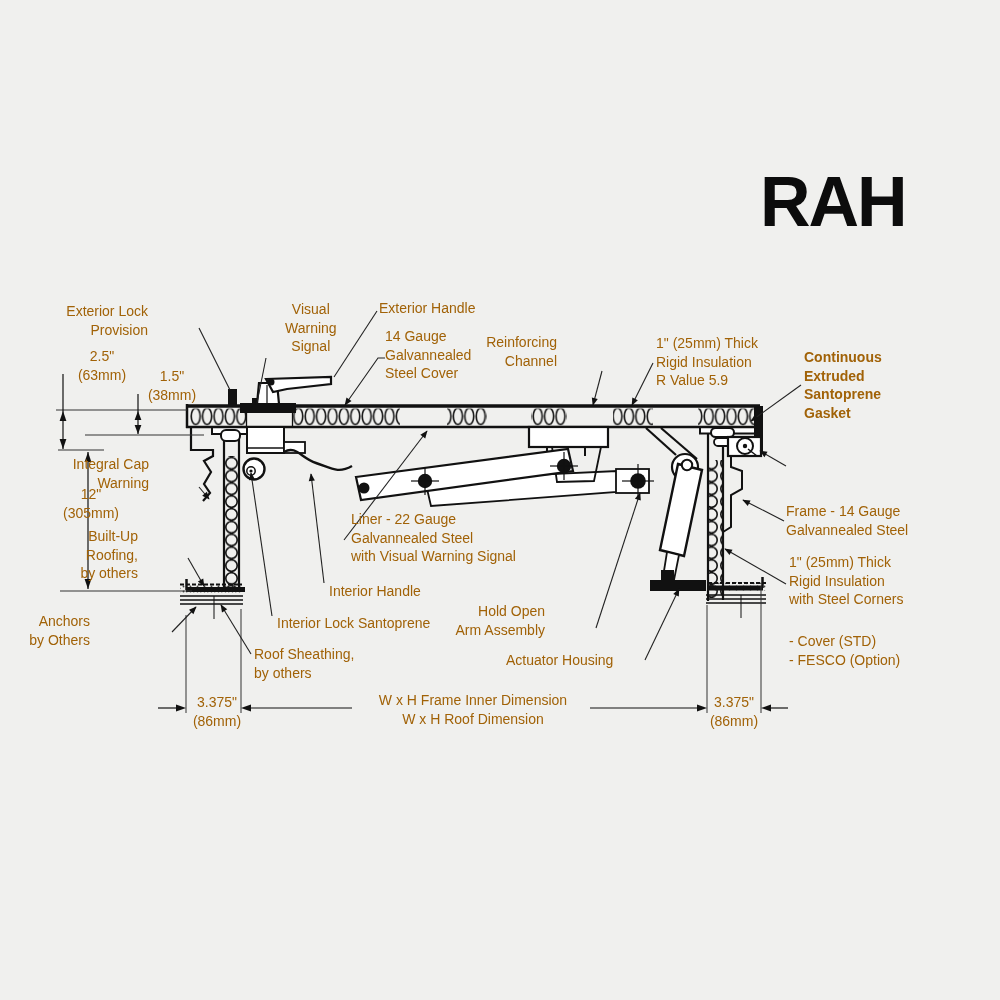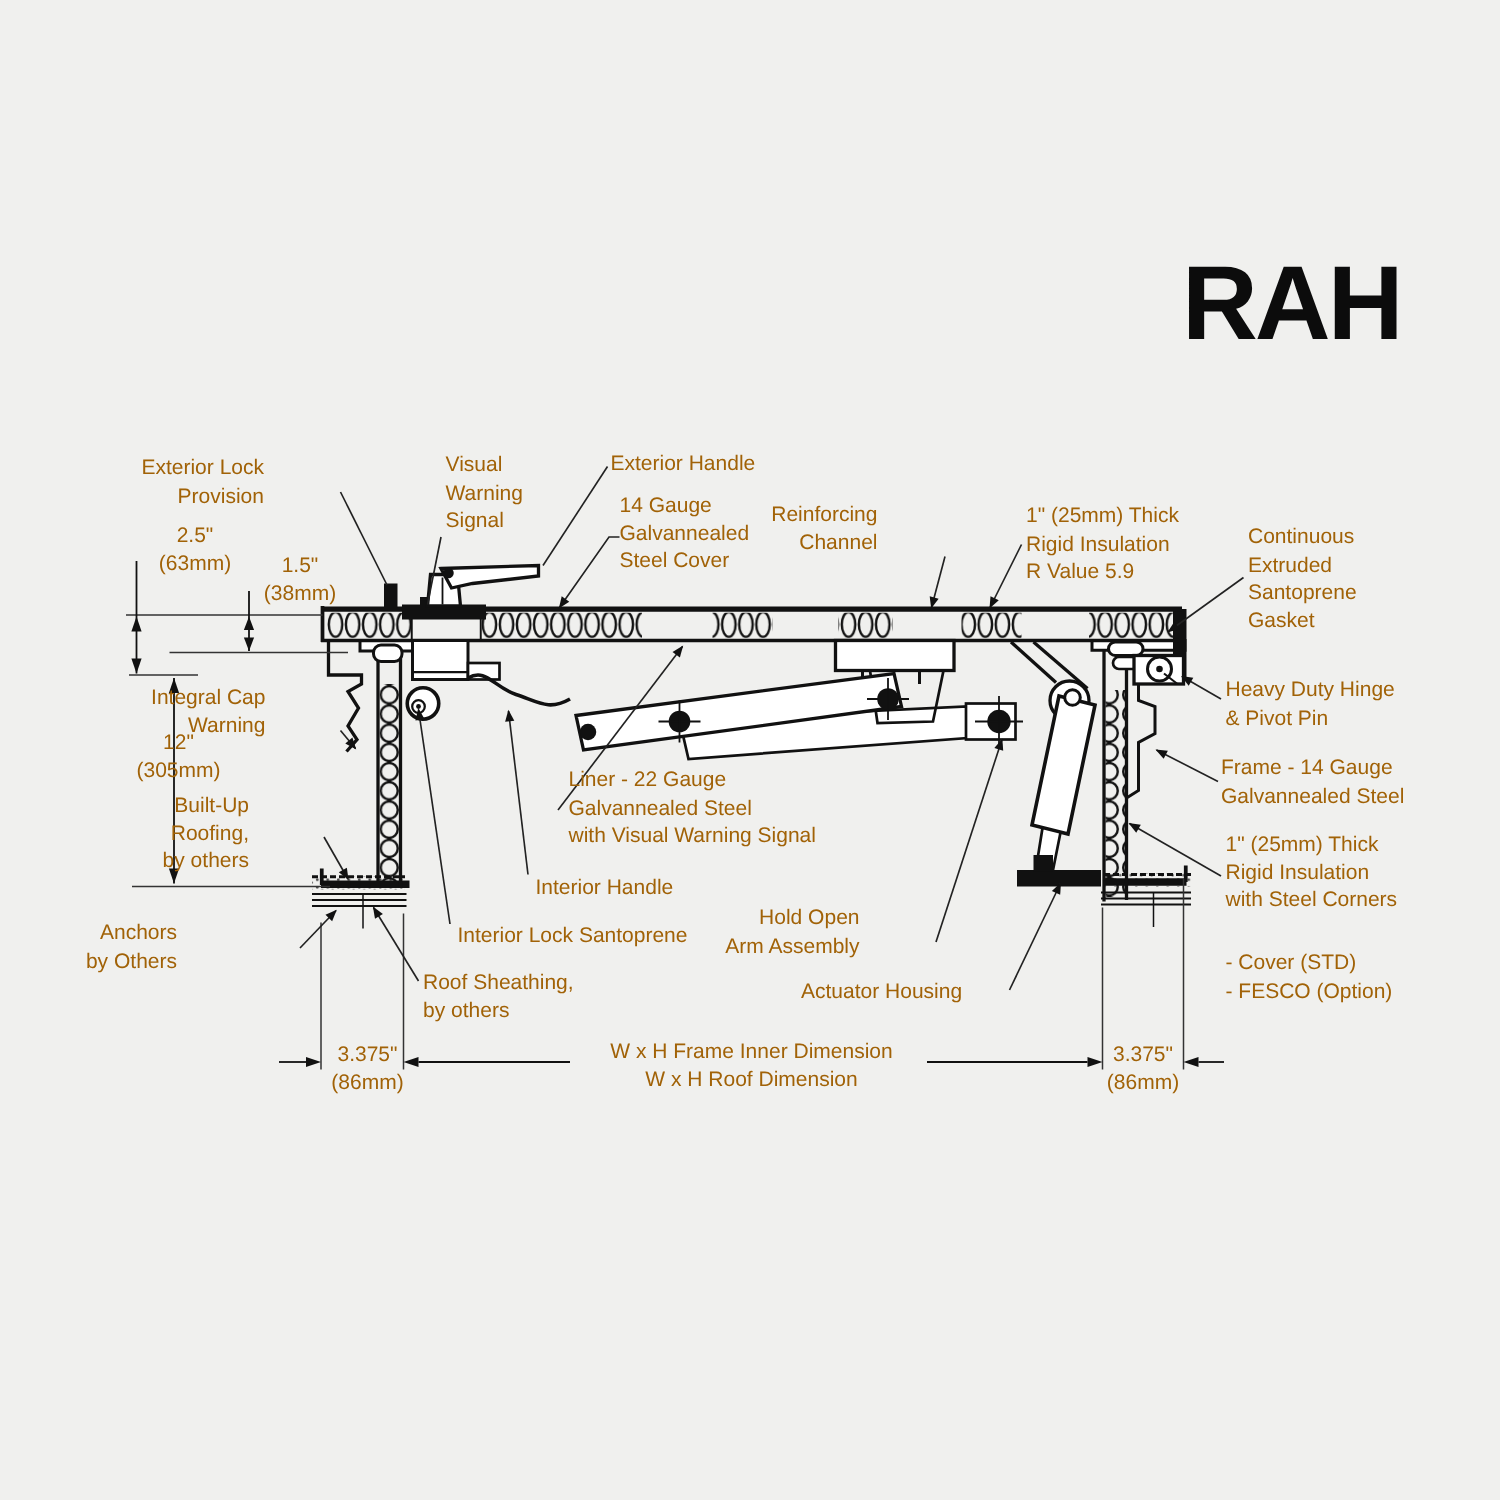--- a/index.html
+++ b/index.html
@@ -3,21 +3,21 @@
 <meta charset="utf-8">
 <style>
   html,body{margin:0;padding:0;}
   body{
     width:1000px;height:1000px;
     background:#f0f0ee;
     font-family:"Liberation Sans", sans-serif;
     color:#1a1a1a;
     overflow:hidden;
   }
-  .canvas{position:relative;width:952px;height:1000px;margin-left:28px;}
+  .canvas{position:relative;width:952px;height:1000px;}
   .canvas svg{position:absolute;left:0;top:0;}
   .lbl{
     position:absolute;
     font-size:14px;
     line-height:18.5px;
     white-space:pre-line;
     color:#a16207;
   }
   .ra{text-align:right;}
   .ctr{text-align:center;}
@@ -217,38 +217,36 @@
     <line x1="344" y1="540" x2="427" y2="431" marker-end="url(#ar)"></line>
     <line x1="596" y1="628" x2="640" y2="493" marker-end="url(#ar)"></line>
     <line x1="645" y1="660" x2="679" y2="589" marker-end="url(#ar)"></line>
   </g>
 </svg>
 
   <div class="title">RAH</div>
 
   <div class="lbl ra" style="right:804px;top:302px;">Exterior Lock
 Provision</div>
-  <div class="lbl" style="left:269px;top:300px;">Visual
+  <div class="lbl" style="left:285px;top:300px;text-align:center;">Visual
 Warning
 Signal</div>
   <div class="lbl" style="left:379px;top:299px;">Exterior Handle</div>
   <div class="lbl" style="left:385px;top:327px;">14 Gauge
 Galvannealed
 Steel Cover</div>
   <div class="lbl ra" style="right:395px;top:333px;">Reinforcing
 Channel</div>
   <div class="lbl" style="left:656px;top:334px;">1" (25mm) Thick
 Rigid Insulation
 R Value 5.9</div>
-  <div class="lbl" style="left:804px;top:348px;">Continuous
+  <div class="lbl" style="left:804px;top:348px;font-weight:bold;">Continuous
 Extruded
 Santoprene
 Gasket</div>
-  <div class="lbl" style="left:789px;top:450px;">Heavy Duty Hinge
-&amp; Pivot Pin</div>
   <div class="lbl" style="left:786px;top:502px;">Frame - 14 Gauge
 Galvannealed Steel</div>
   <div class="lbl" style="left:789px;top:553px;">1" (25mm) Thick
 Rigid Insulation
 with Steel Corners</div>
   <div class="lbl" style="left:789px;top:632px;">- Cover (STD)
 - FESCO (Option)</div>
   <div class="lbl ra" style="right:803px;top:455px;">Integral Cap
 Warning</div>
   <div class="lbl ra" style="right:814px;top:527px;">Built-Up

